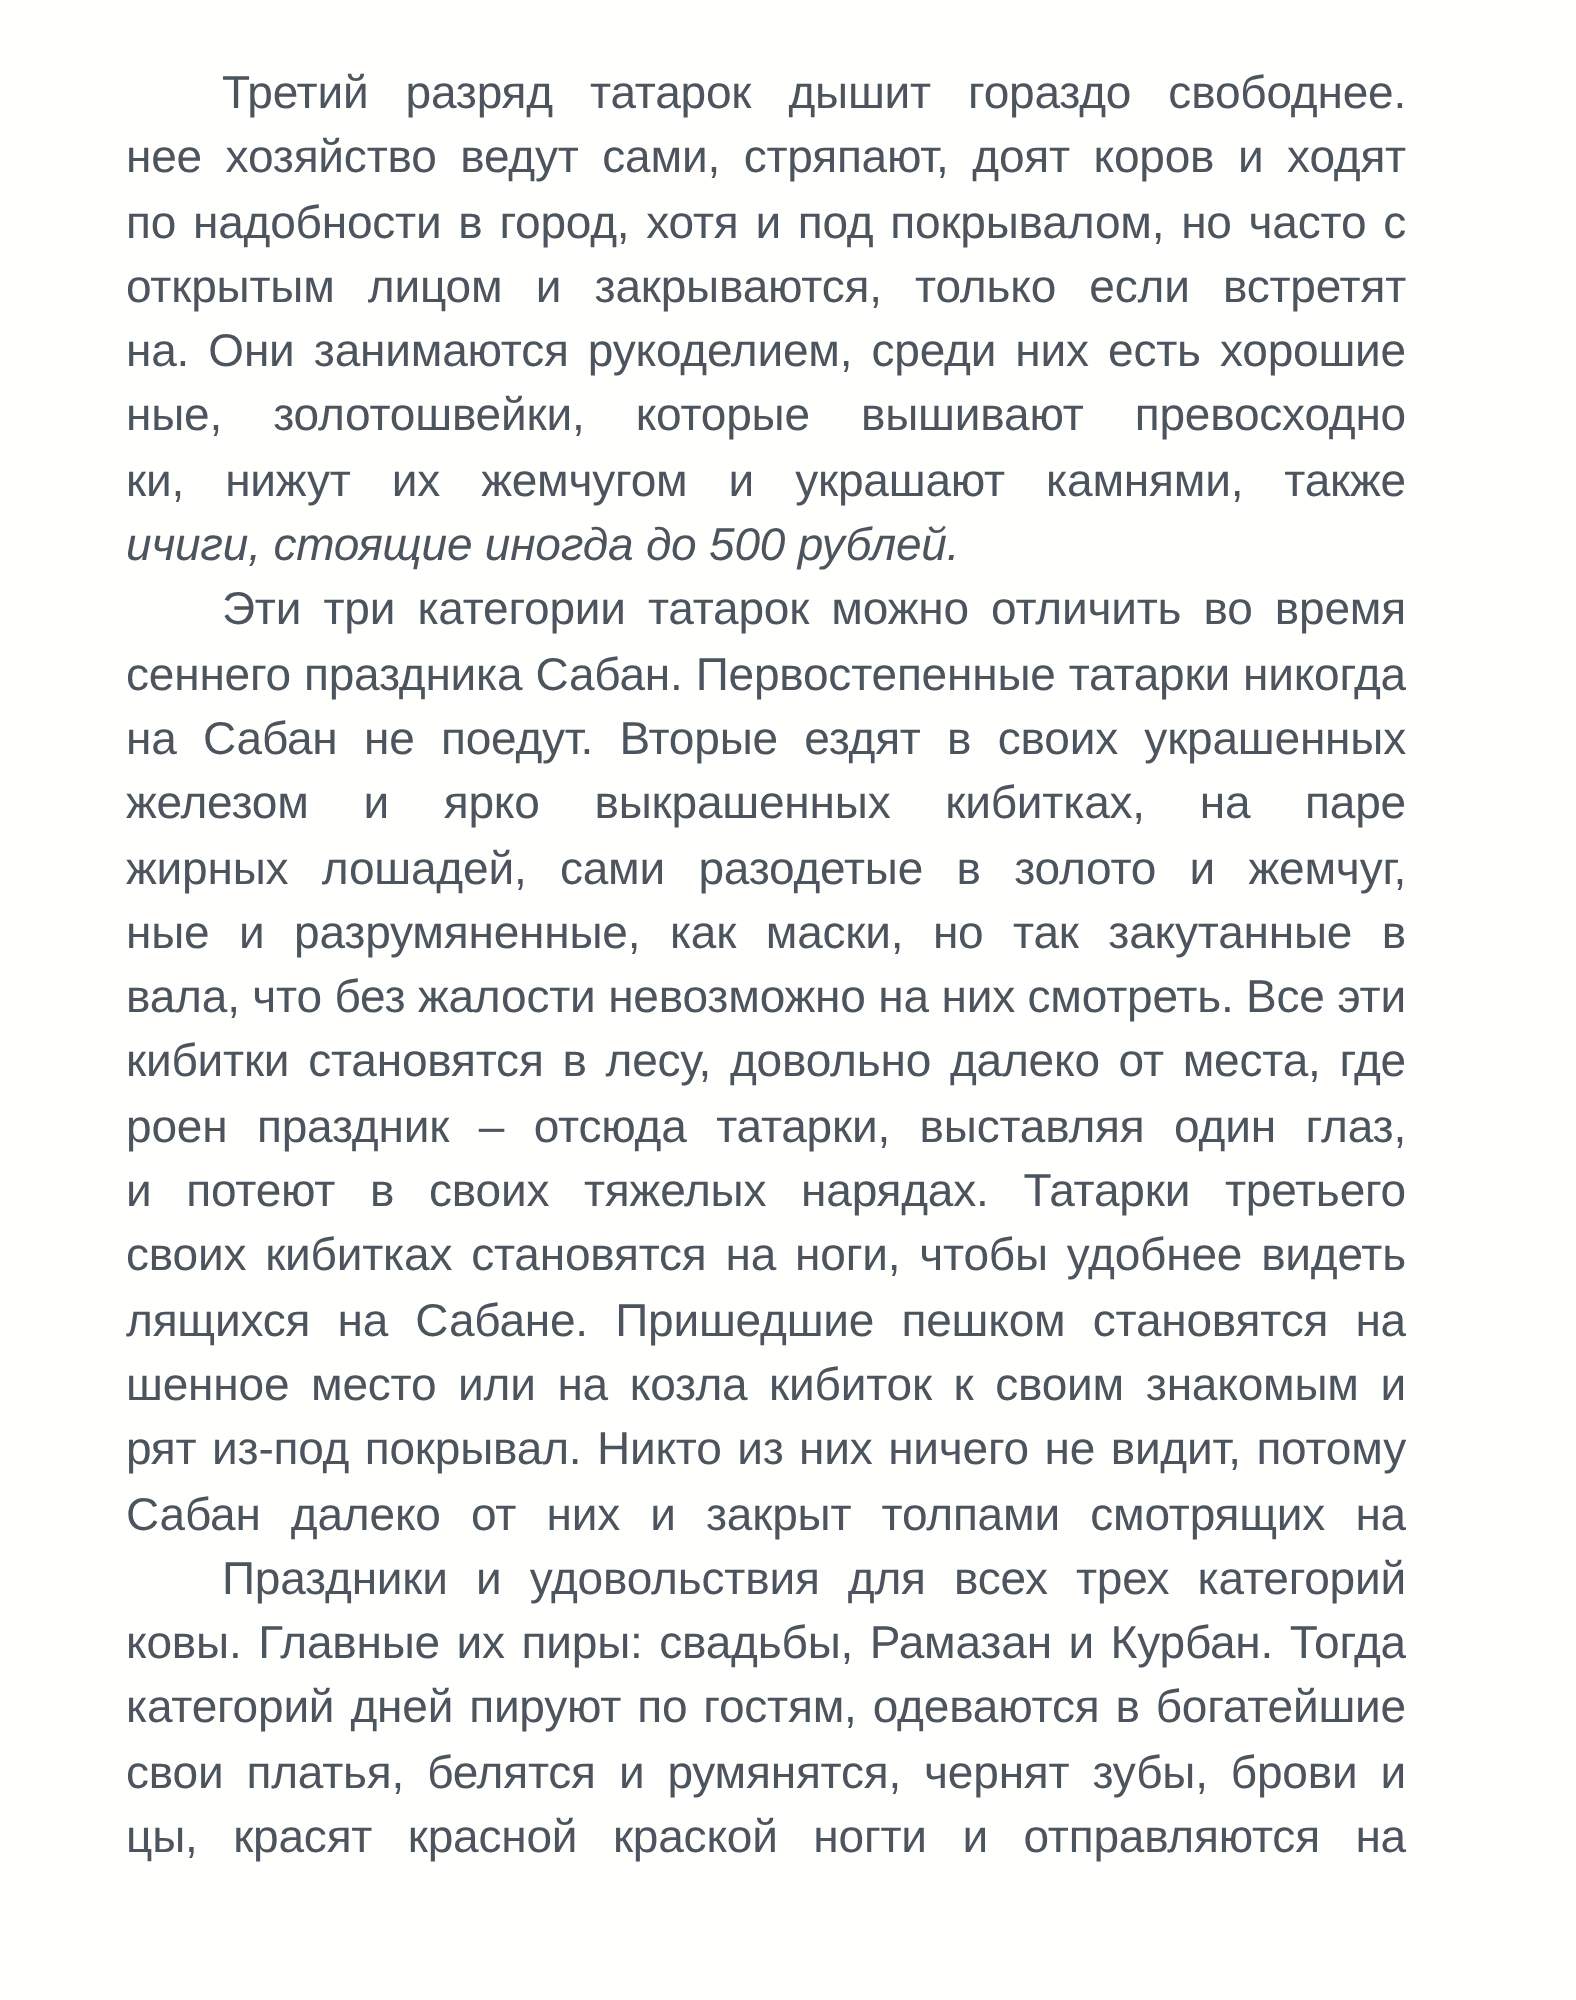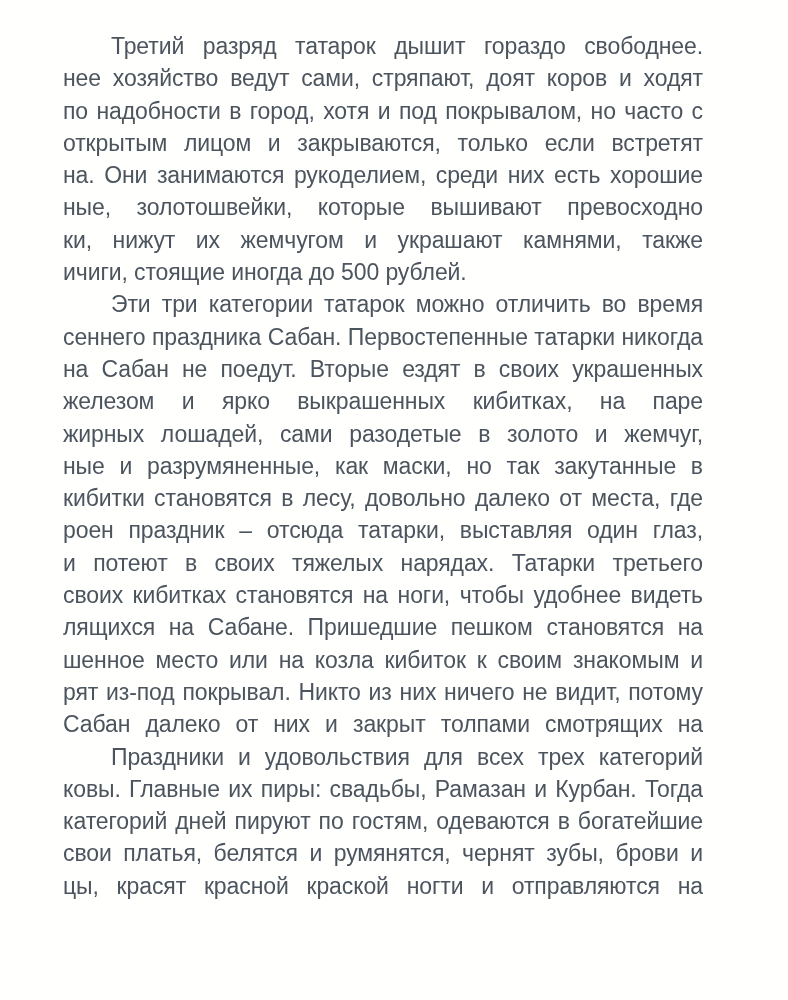--- a/index.html
+++ b/index.html
@@ -38,20 +38,21 @@
     overflow: hidden;
     white-space: nowrap;
   }
   
   .line { white-space: normal; }
   .line.indent {
     padding-left: 48px;
   }
   .line.short {
     text-align-last: left;
+    font-style: italic;
     -moz-text-align-last: left;
   }
 </style>
 </head>
 <body>
 
 <div class="page">
   <div class="text-block">
 
     <div class="para">
@@ -65,20 +66,21 @@
       <div class="line short">ичиги, стоящие иногда до 500 рублей.</div>
     </div>
 
     <div class="para">
       <div class="line indent">Эти три категории татарок можно отличить во время ве-</div>
       <div class="line">сеннего праздника Сабан. Первостепенные татарки никогда</div>
       <div class="line">на Сабан не поедут. Вторые ездят в своих украшенных белым</div>
       <div class="line">железом и ярко выкрашенных кибитках, на паре прекрасных,</div>
       <div class="line">жирных лошадей, сами разодетые в золото и жемчуг, набелен-</div>
       <div class="line">ные и разрумяненные, как маски, но так закутанные в покры-</div>
+      <div class="line">вала, что без жалости невозможно на них смотреть. Все эти</div>
       <div class="line">кибитки становятся в лесу, довольно далеко от места, где уст-</div>
       <div class="line">роен праздник – отсюда татарки, выставляя один глаз, смотрят</div>
       <div class="line">и потеют в своих тяжелых нарядах. Татарки третьего разряда в</div>
       <div class="line">своих кибитках становятся на ноги, чтобы удобнее видеть весе-</div>
       <div class="line">лящихся на Сабане. Пришедшие пешком становятся на возвы-</div>
       <div class="line">шенное место или на козла кибиток к своим знакомым и смот-</div>
       <div class="line">рят из-под покрывал. Никто из них ничего не видит, потому что</div>
       <div class="line">Сабан далеко от них и закрыт толпами смотрящих на праздник</div>
     </div>
 

